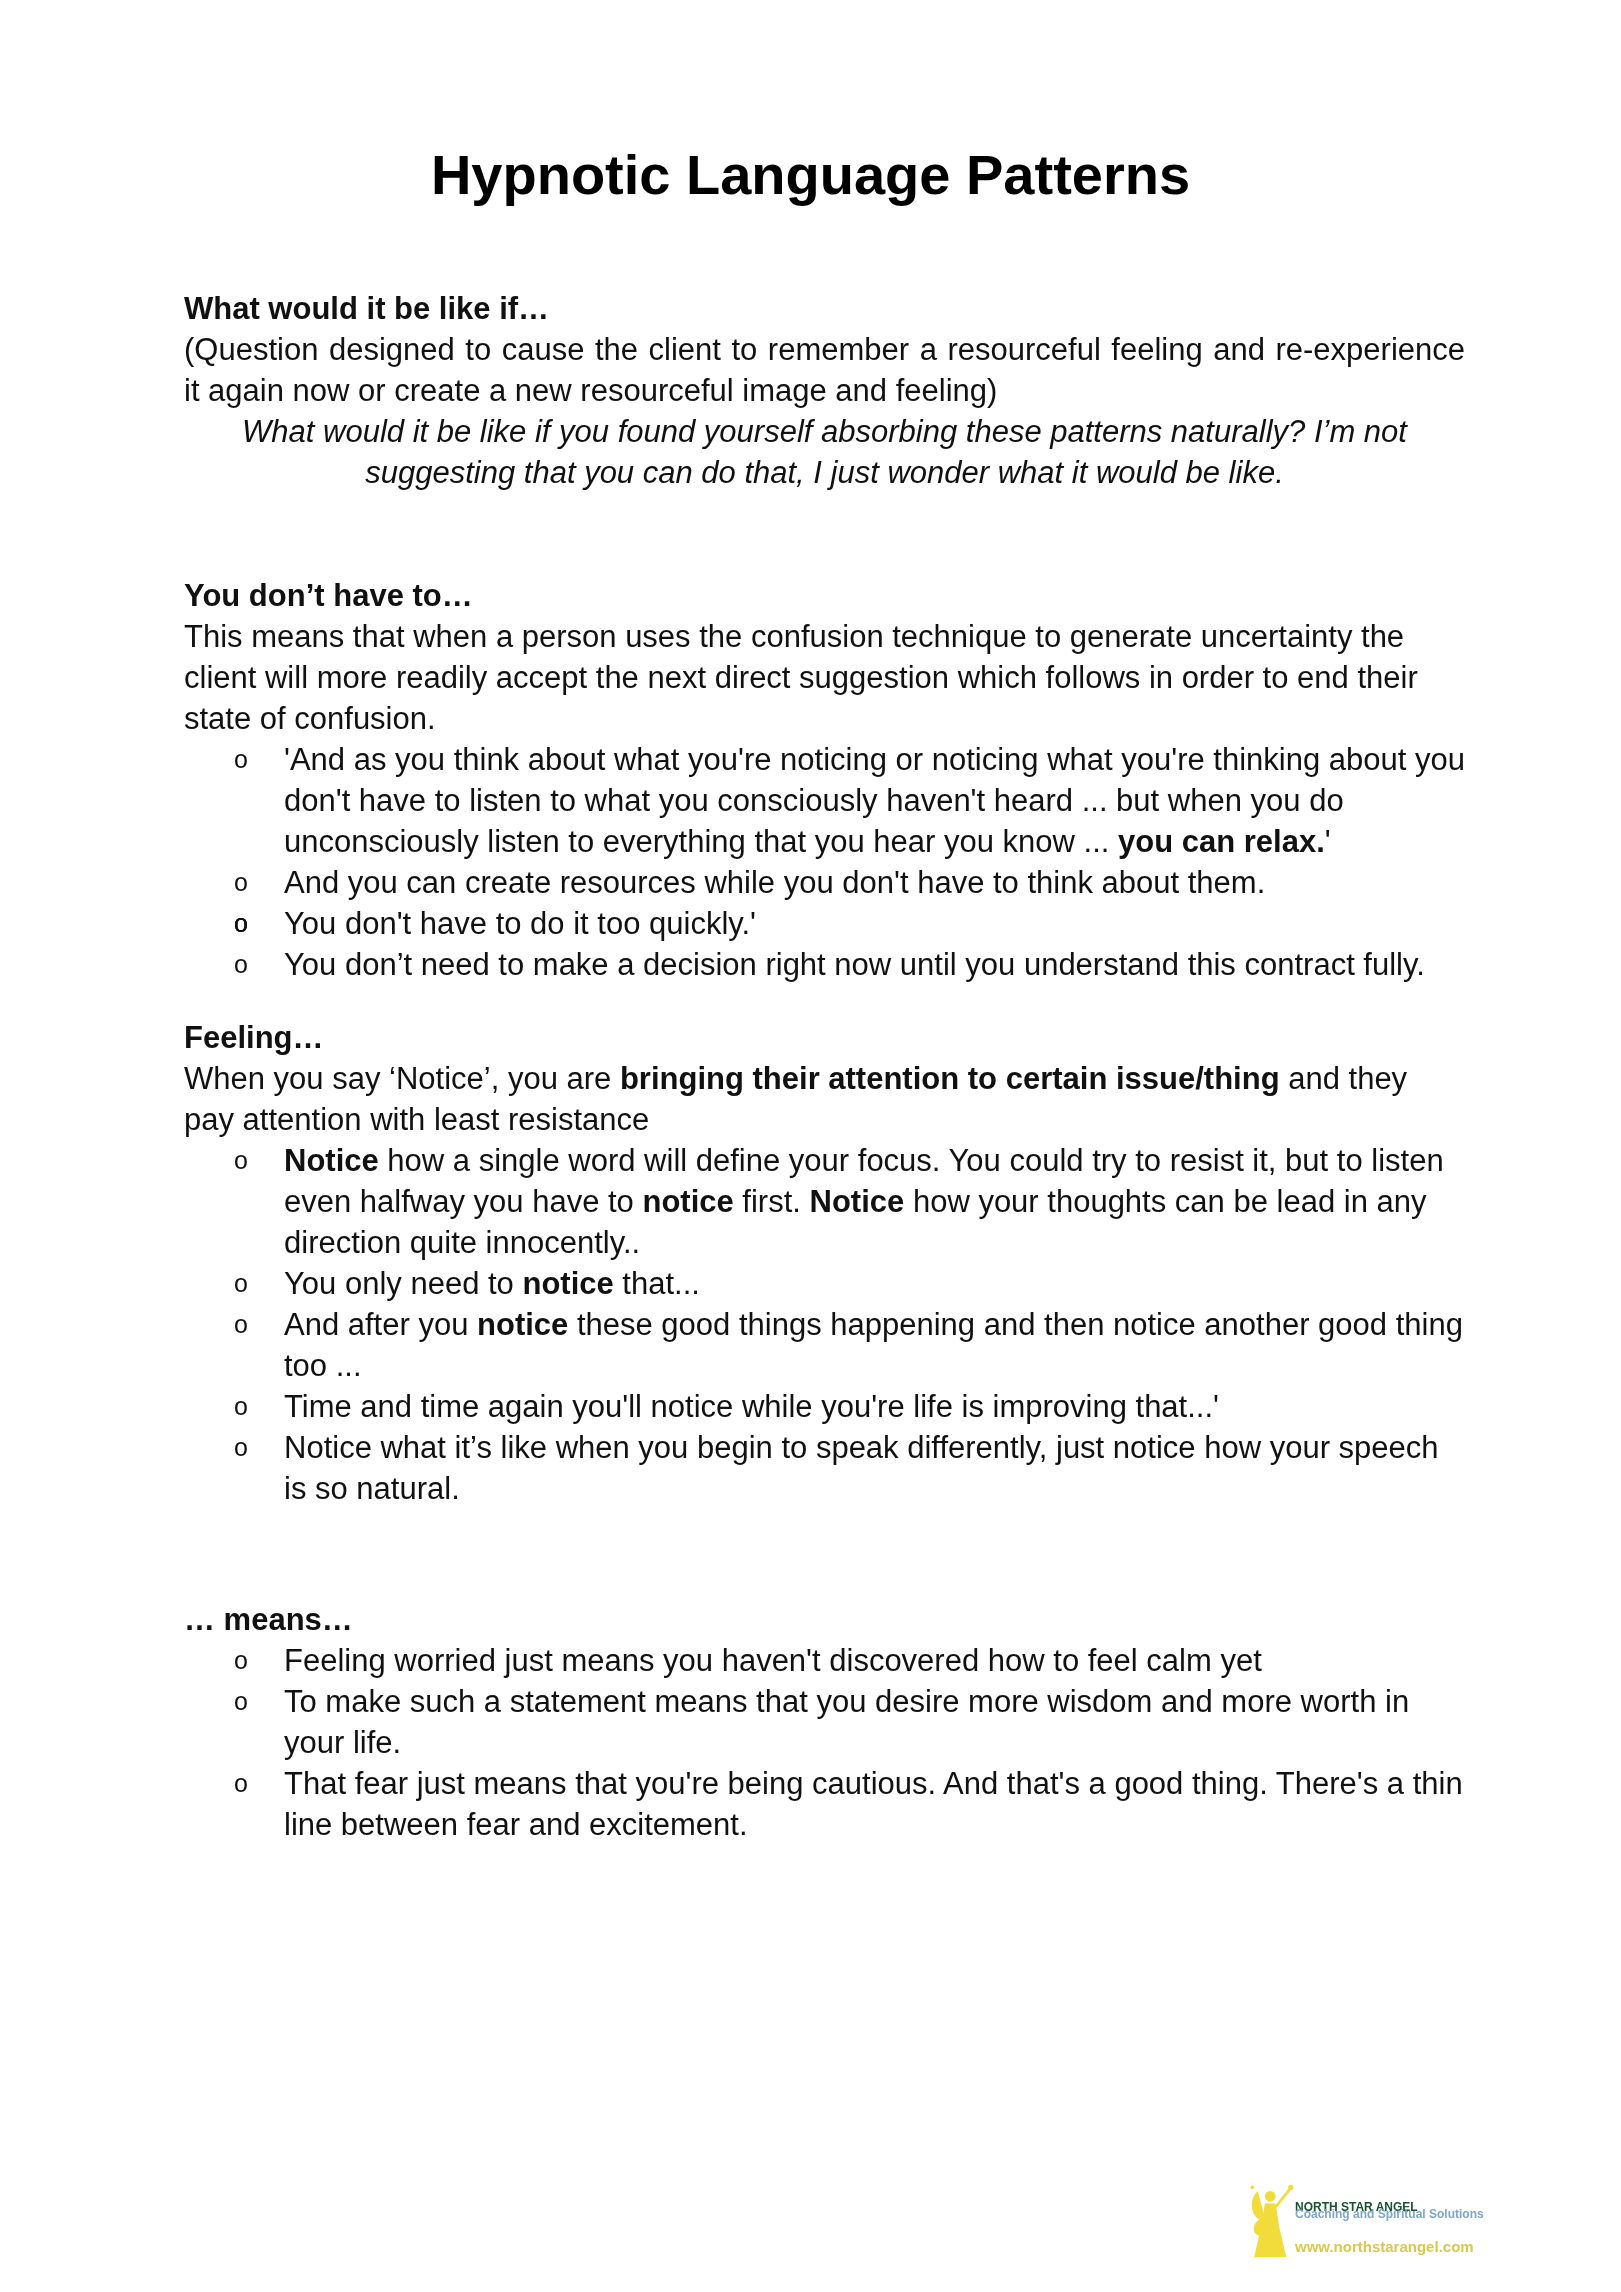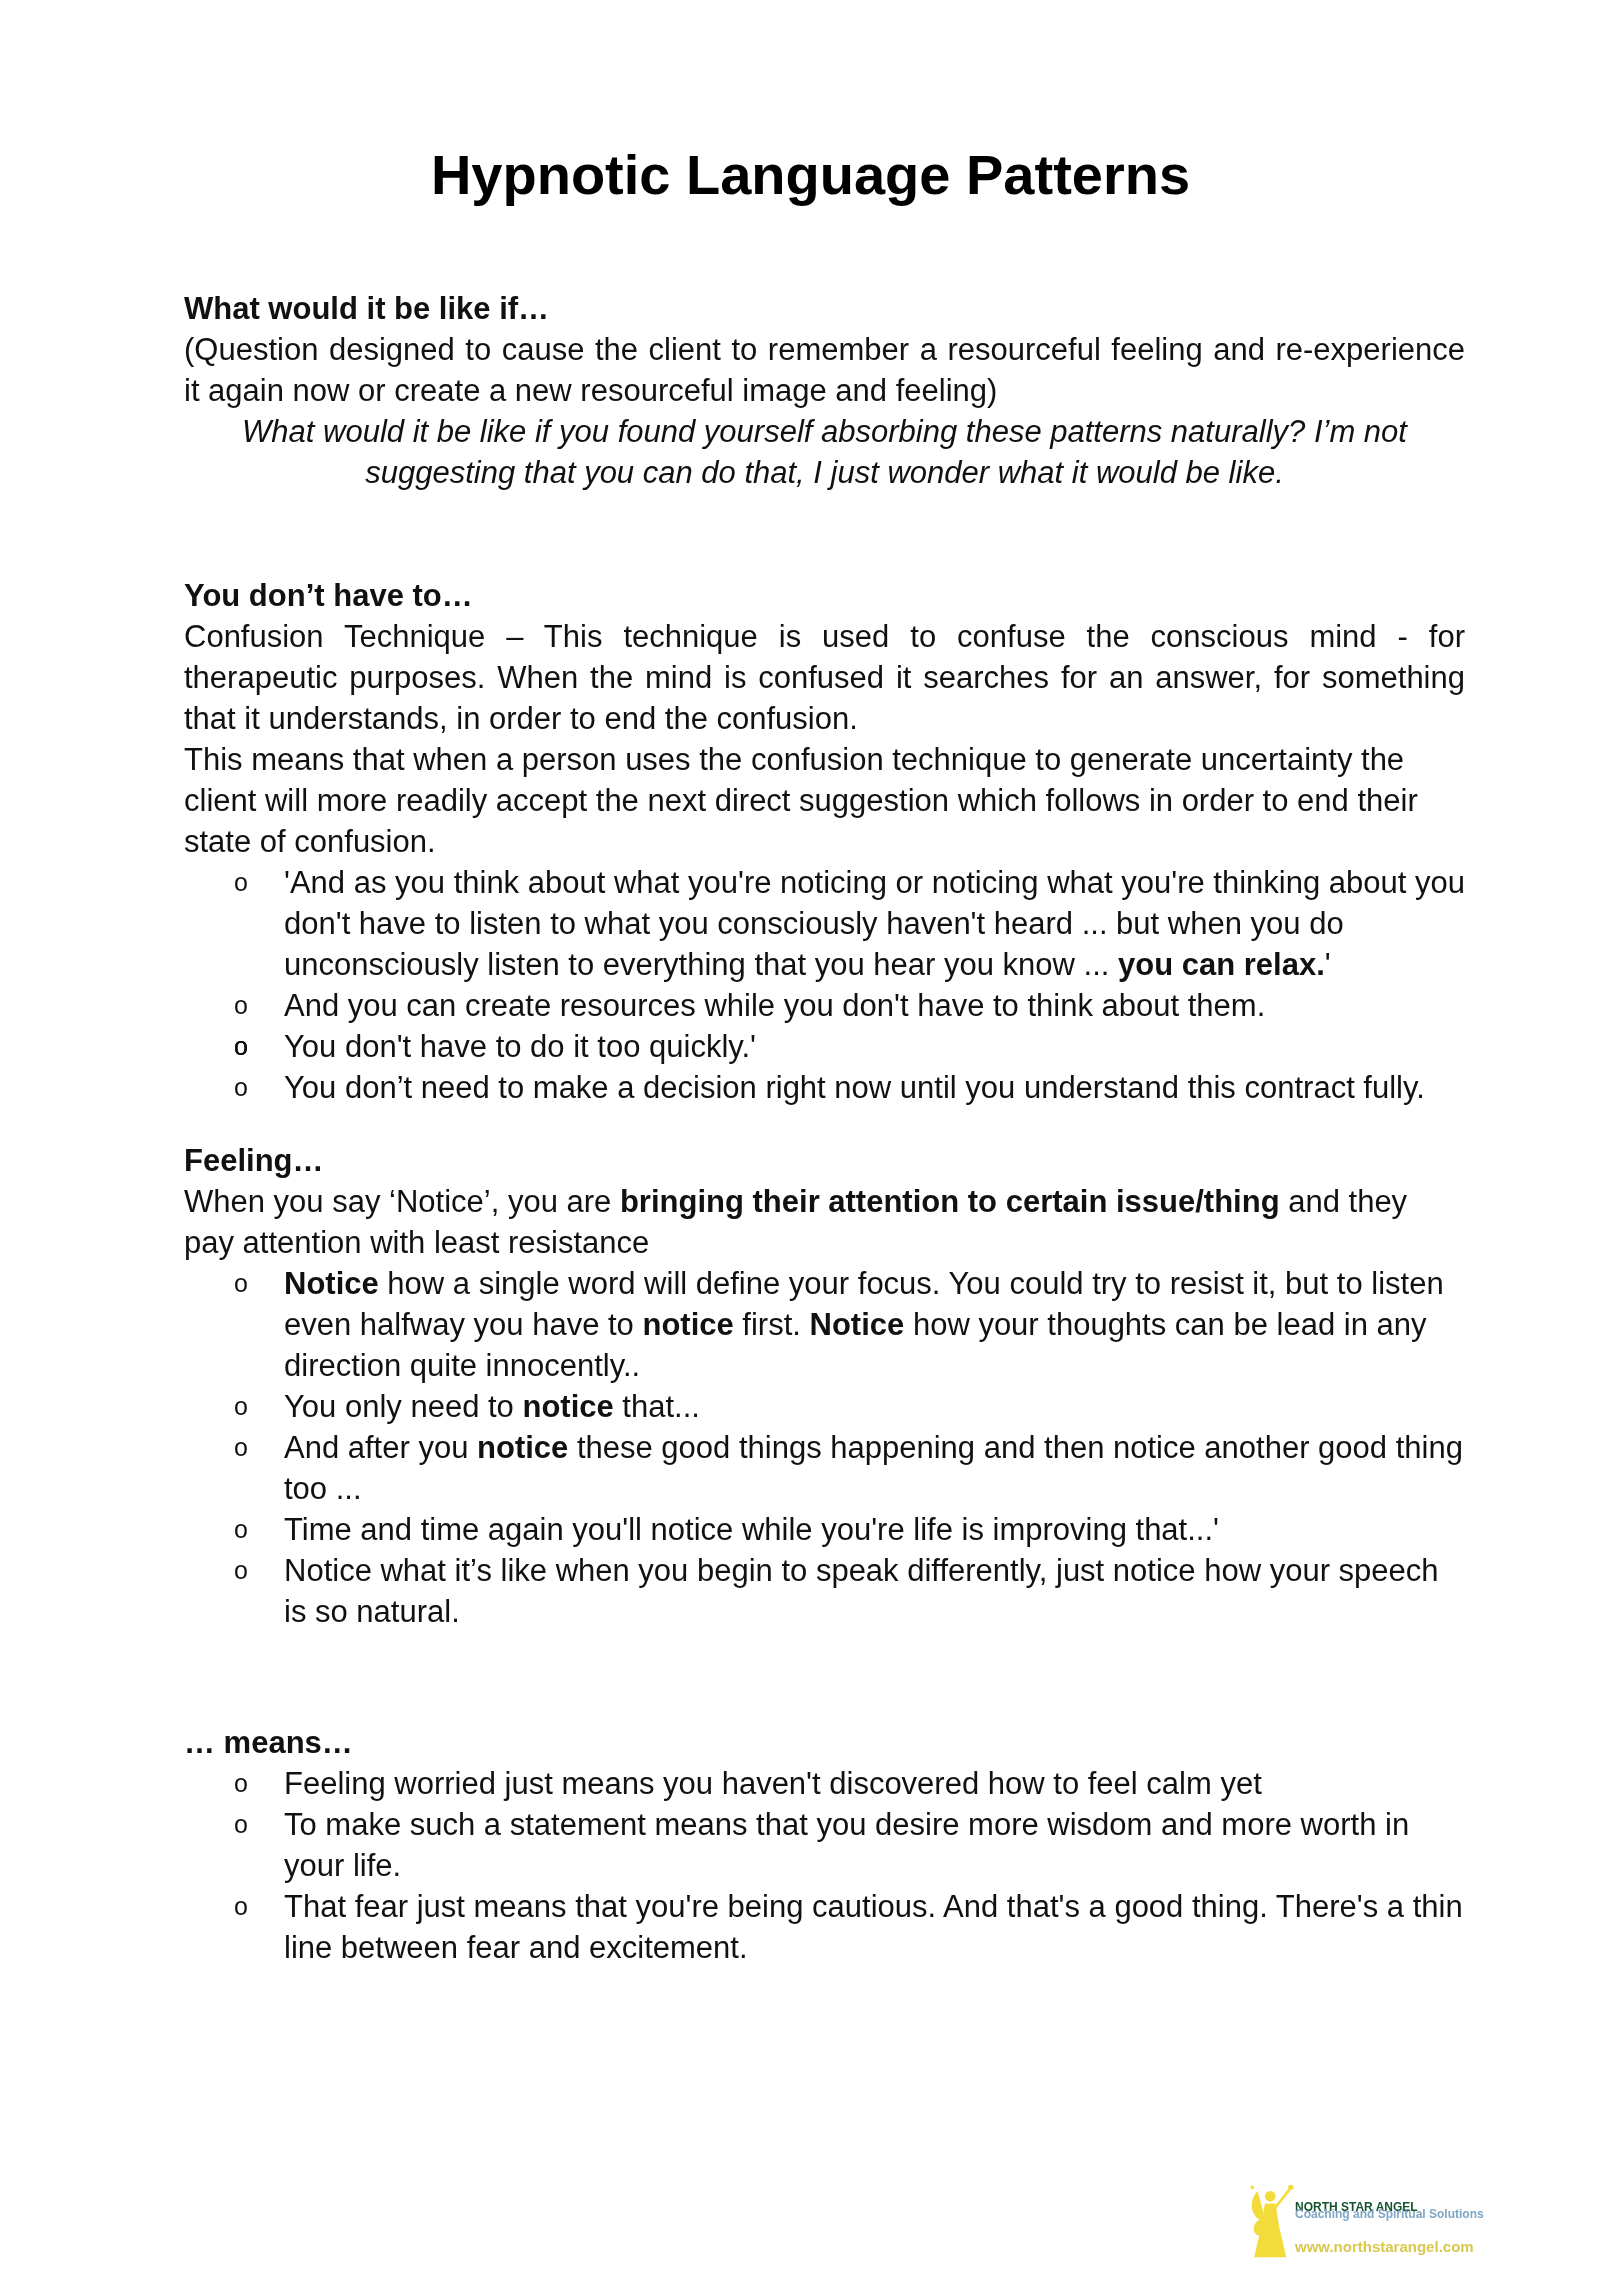--- a/index.html
+++ b/index.html
@@ -51,21 +51,20 @@
     <section>
       <p class="h">What would it be like if…</p>
       <p class="justify">(Question designed to cause the client to remember a resourceful feeling and re-experience it again now or create a new resourceful image and feeling)</p>
       <p class="italic">What would it be like if you found yourself absorbing these patterns naturally? I’m not suggesting that you can do that, I just wonder what it would be like.</p>
     </section>
 
     <div class="gap-big"></div>
 
     <section>
       <p class="h">You don’t have to…</p>
-      <p class="justify">Confusion Technique – This technique is used to confuse the conscious mind - for therapeutic purposes. When the mind is confused it searches for an answer, for something that it understands, in order to end the confusion.</p>
       <p>This means that when a person uses the confusion technique to generate uncertainty the client will more readily accept the next direct suggestion which follows in order to end their state of confusion.</p>
       <ul class="olist">
         <li>
           <span class="bullet">o</span>
           <span>'And as you think about what you're noticing or noticing what you're thinking about you don't have to listen to what you consciously haven't heard ... but when you do unconsciously listen to everything that you hear you know ... </span><b>you can relax.</b><span>'</span>
         </li>
         <li>
           <span class="bullet">o</span>
           <span>And you can create resources while you don't have to think about them.</span>
         </li>

